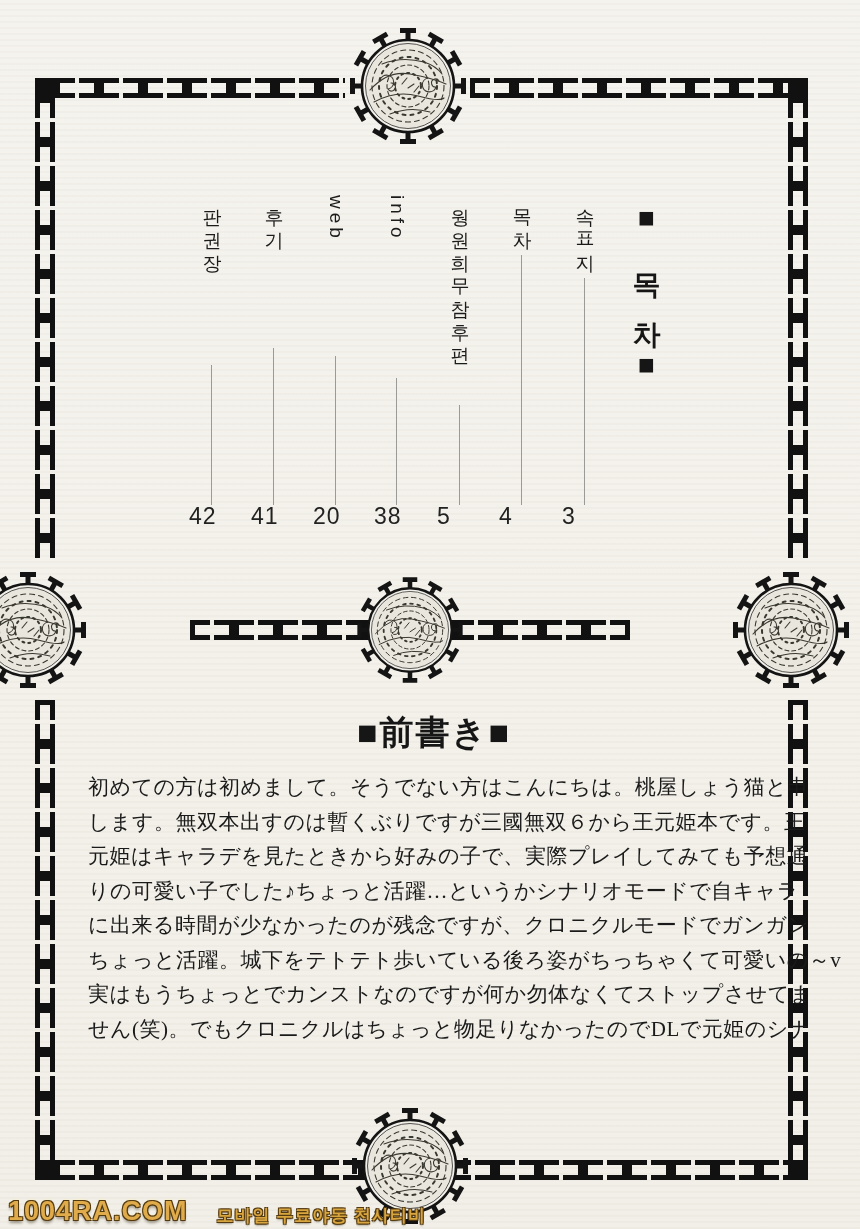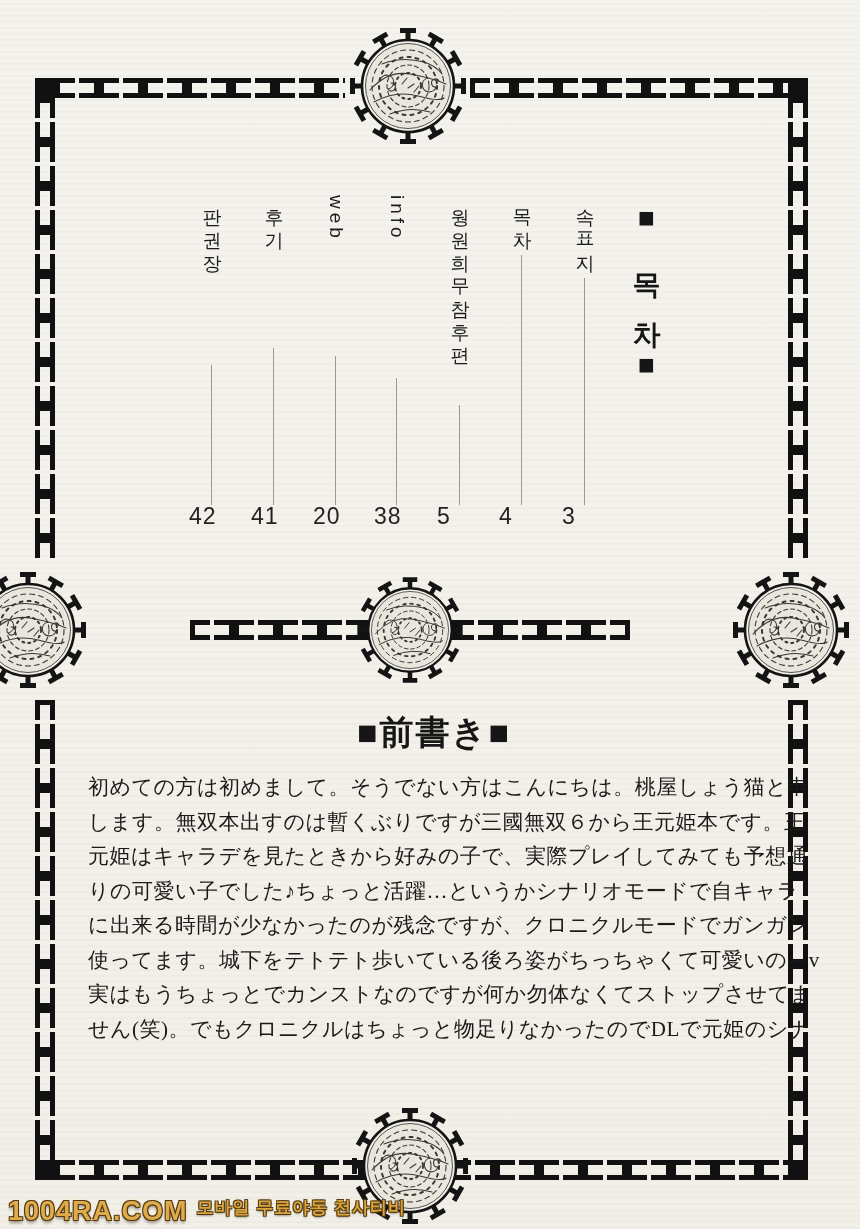--- a/index.html
+++ b/index.html
@@ -38,30 +38,31 @@
   .e4 .toc-line{top:161px;height:149px}
   .e5 .toc-line{top:153px;height:157px}
   .e6 .toc-line{top:170px;height:140px}
   
   .foreword{position:absolute;left:88px;top:710px;width:692px;}
   .fw-title{font-family:"Liberation Serif",serif;font-size:34px;font-weight:bold;
     text-align:center;letter-spacing:2px;margin-bottom:14px;}
   .fw-line{font-family:Liberation Serif, serif;font-size:21px;line-height:34.5px;
     letter-spacing:.5px;white-space:nowrap;color:#1a1a1a;}
   
-  .watermark{position:absolute;left:8px;top:1196px;display:flex;align-items:flex-start;gap:9px;}
+  .watermark{position:absolute;left:8px;top:1196px;display:flex;align-items:flex-end;gap:9px;}
   .wm-site{
     font-size:27px;font-weight:900;letter-spacing:1px;color:#e0ab4a;
     text-shadow:-1px -1px 0 #543a10,1px -1px 0 #543a10,-1px 1px 0 #543a10,
                  1px 1px 0 #543a10,0 -2px 1px rgba(255,240,190,.55),0 3px 3px rgba(40,25,5,.45);
   }
   .wm-tagline{
     font-size:17px;font-weight:bold;letter-spacing:1px;color:#d9a53f;
     text-shadow:-1px -1px 0 #543a10,1px -1px 0 #543a10,-1px 1px 0 #543a10,
                  1px 1px 0 #543a10,0 2px 2px rgba(40,25,5,.4);
+    margin-left:20px;
   }
 </style>
 </head>
 <body>
 
 <div class="page">
 
   <svg width="0" height="0" style="position:absolute" aria-hidden="true">
     <defs>
       <pattern id="hpat" width="44" height="20" patternUnits="userSpaceOnUse">
@@ -202,21 +203,21 @@
     <div class="toc-num">42</div>
   </div>
 
   <div class="foreword">
     <div class="fw-title">■前書き■</div>
     <div class="fw-line">初めての方は初めまして。そうでない方はこんにちは。桃屋しょう猫と申</div>
     <div class="fw-line">します。無双本出すのは暫くぶりですが三國無双６から王元姫本です。王</div>
     <div class="fw-line">元姫はキャラデを見たときから好みの子で、実際プレイしてみても予想通</div>
     <div class="fw-line">りの可愛い子でした♪ちょっと活躍…というかシナリオモードで自キャラ</div>
     <div class="fw-line">に出来る時間が少なかったのが残念ですが、クロニクルモードでガンガン</div>
-    <div class="fw-line">使ってます。城下をテトテト歩いている後ろ姿がちっちゃくて可愛いの～v</div>
+    <div class="fw-line">ちょっと活躍。城下をテトテト歩いている後ろ姿がちっちゃくて可愛いの～v</div>
     <div class="fw-line">実はもうちょっとでカンストなのですが何か勿体なくてストップさせてま</div>
     <div class="fw-line">せん(笑)。でもクロニクルはちょっと物足りなかったのでDLで元姫のシナ</div>
   </div>
 
   <div class="watermark">
     <span class="wm-site">1004RA.COM</span>
     <span class="wm-tagline">모바일 무료야동 천사티비</span>
   </div>
 
 </div>

